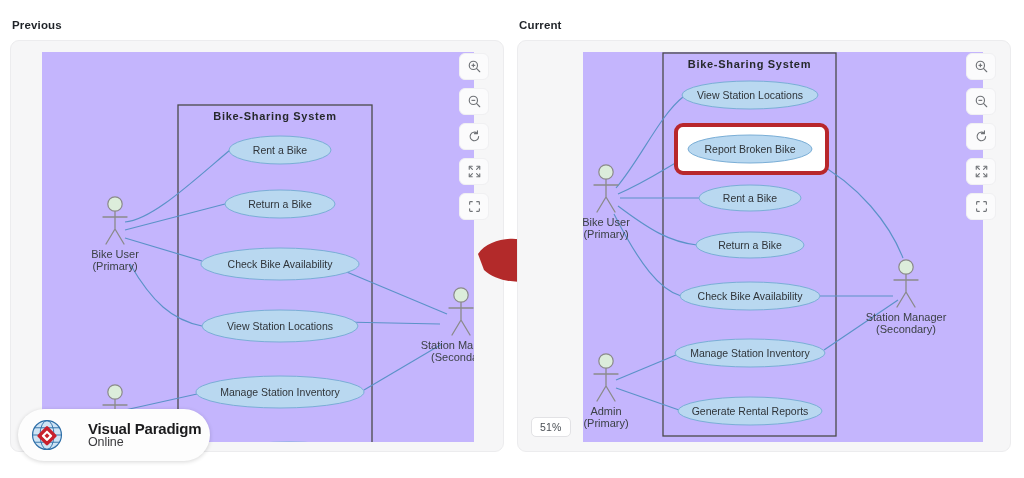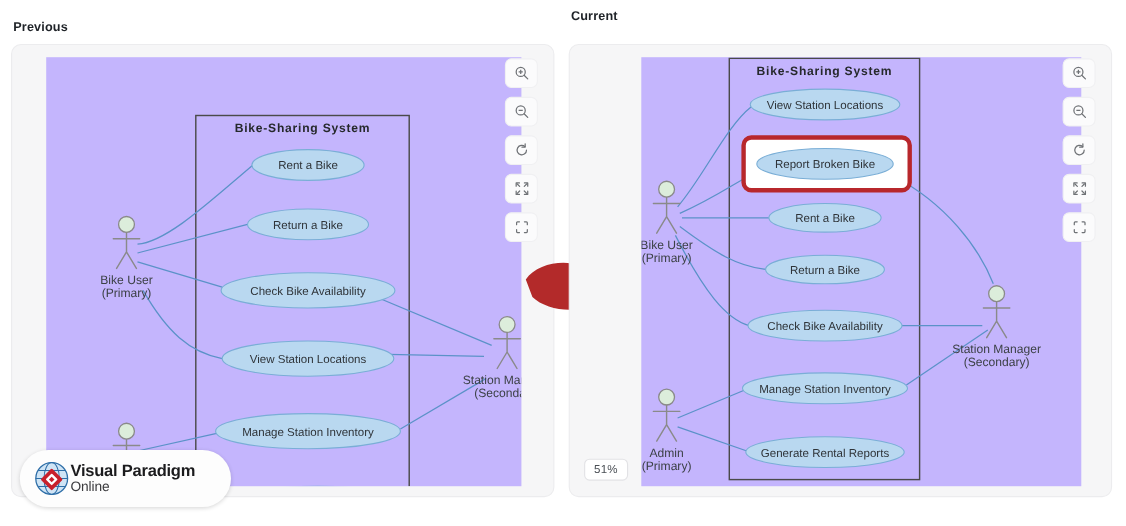--- a/index.html
+++ b/index.html
@@ -11,21 +11,21 @@
   }
   .root{position:absolute;inset:0;padding-left:36px;}
 
   
   .panel-label{
     position:absolute;
     font-size:11.5px;font-weight:bold;color:#1f2328;
     letter-spacing:.15px;
   }
   #label-prev{left:12px;top:19px;}
-  #label-curr{left:519px;top:9px;}
+  #label-curr{left:519px;top:19px;}
 
   
   .card{
     position:absolute;
     background:#f6f6f7;
     border:1px solid #ececee;
     border-radius:9px;
     box-sizing:border-box;
   }
   #card-prev{left:10px;top:40px;width:494px;height:412px;}
@@ -74,21 +74,21 @@
   
   .diagram{position:absolute;left:0;top:0;}
 
   
   #watermark{
     position:absolute;left:18px;top:409px;
     width:192px;height:52px;
     background:#fdfdfd;
     border-radius:26px;
     box-shadow:0 1px 4px rgba(0,0,0,.16);
-    display:flex;align-items:center;gap:0;
+    display:flex;align-items:center;gap:24px;
     padding-left:12px;box-sizing:border-box;
   }
   #watermark .wm-text{line-height:1.02;}
   #watermark .wm-l1{font-size:15px;font-weight:bold;color:#1b1b1d;letter-spacing:-.2px;}
   #watermark .wm-l2{font-size:12.5px;color:#3b3b3e;letter-spacing:-.1px;}
 </style>
 </head>
 <body>
 
 <div class="root">

